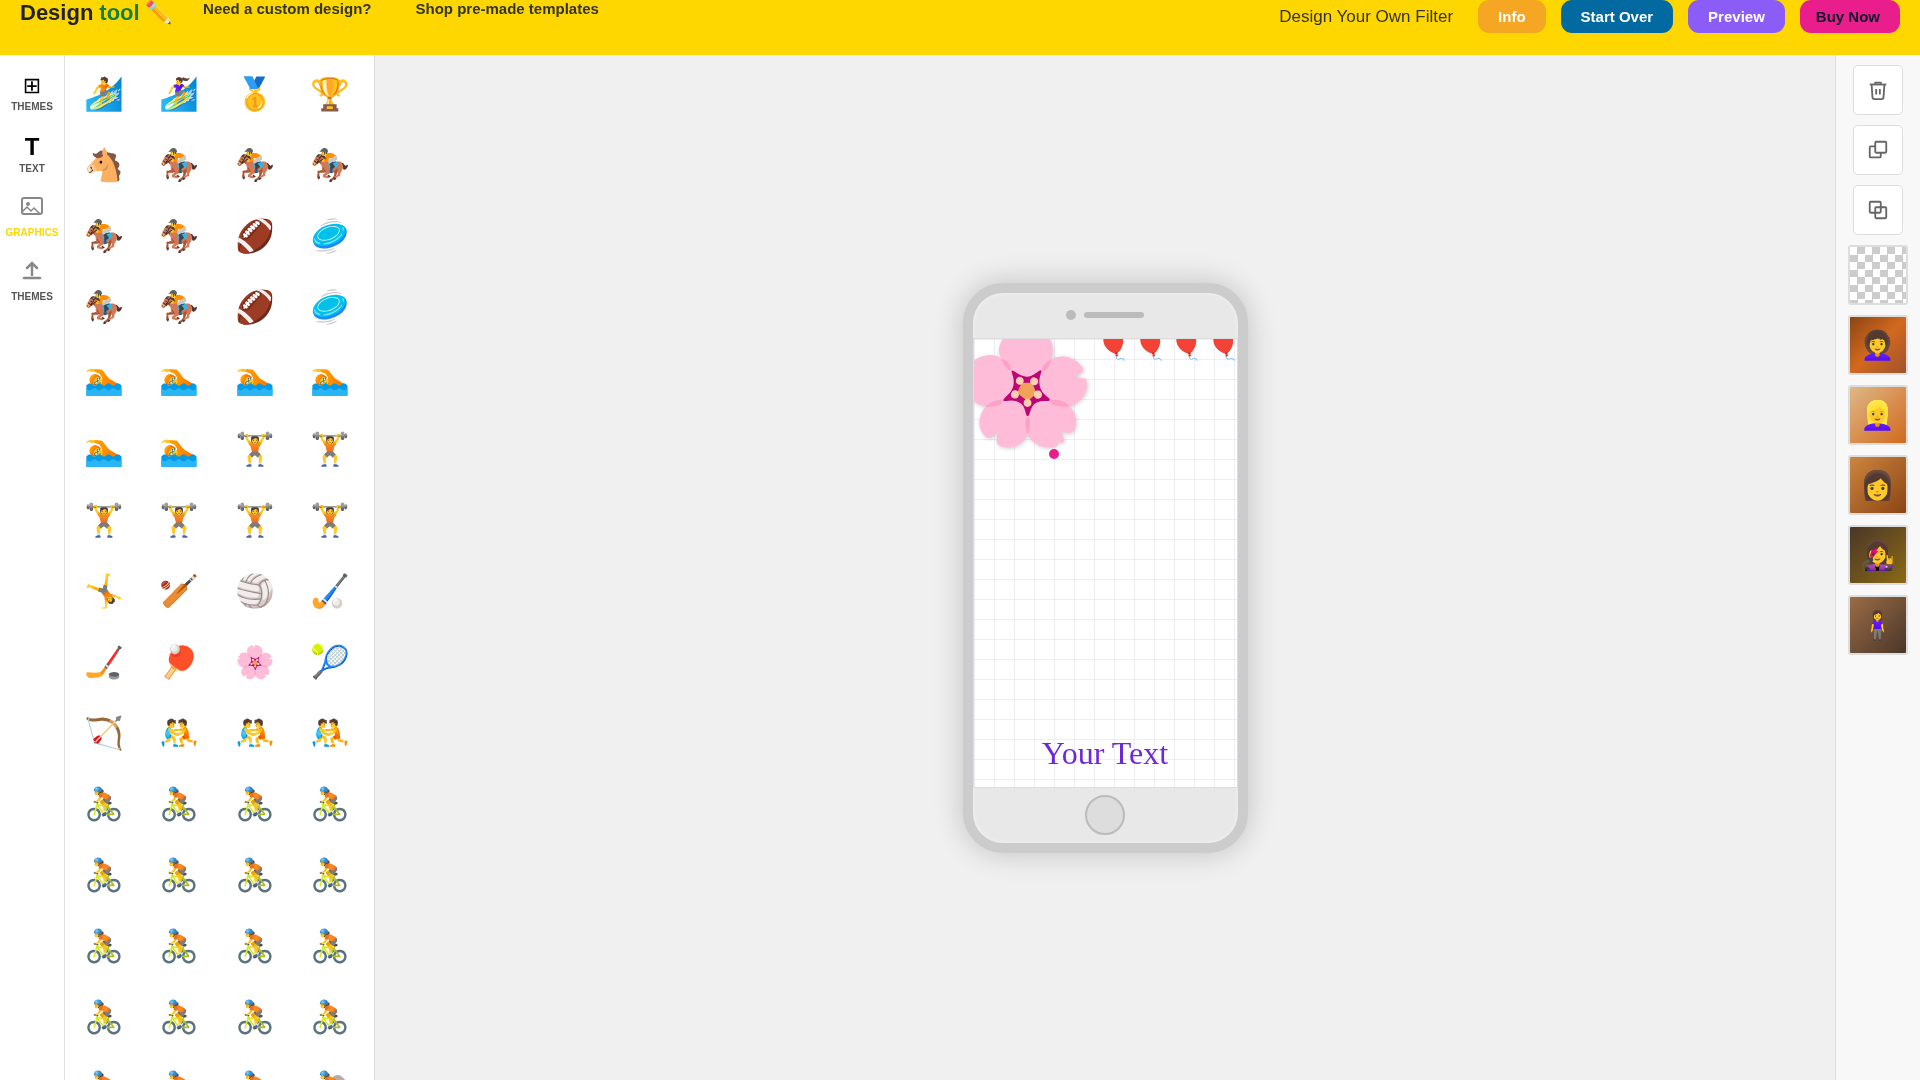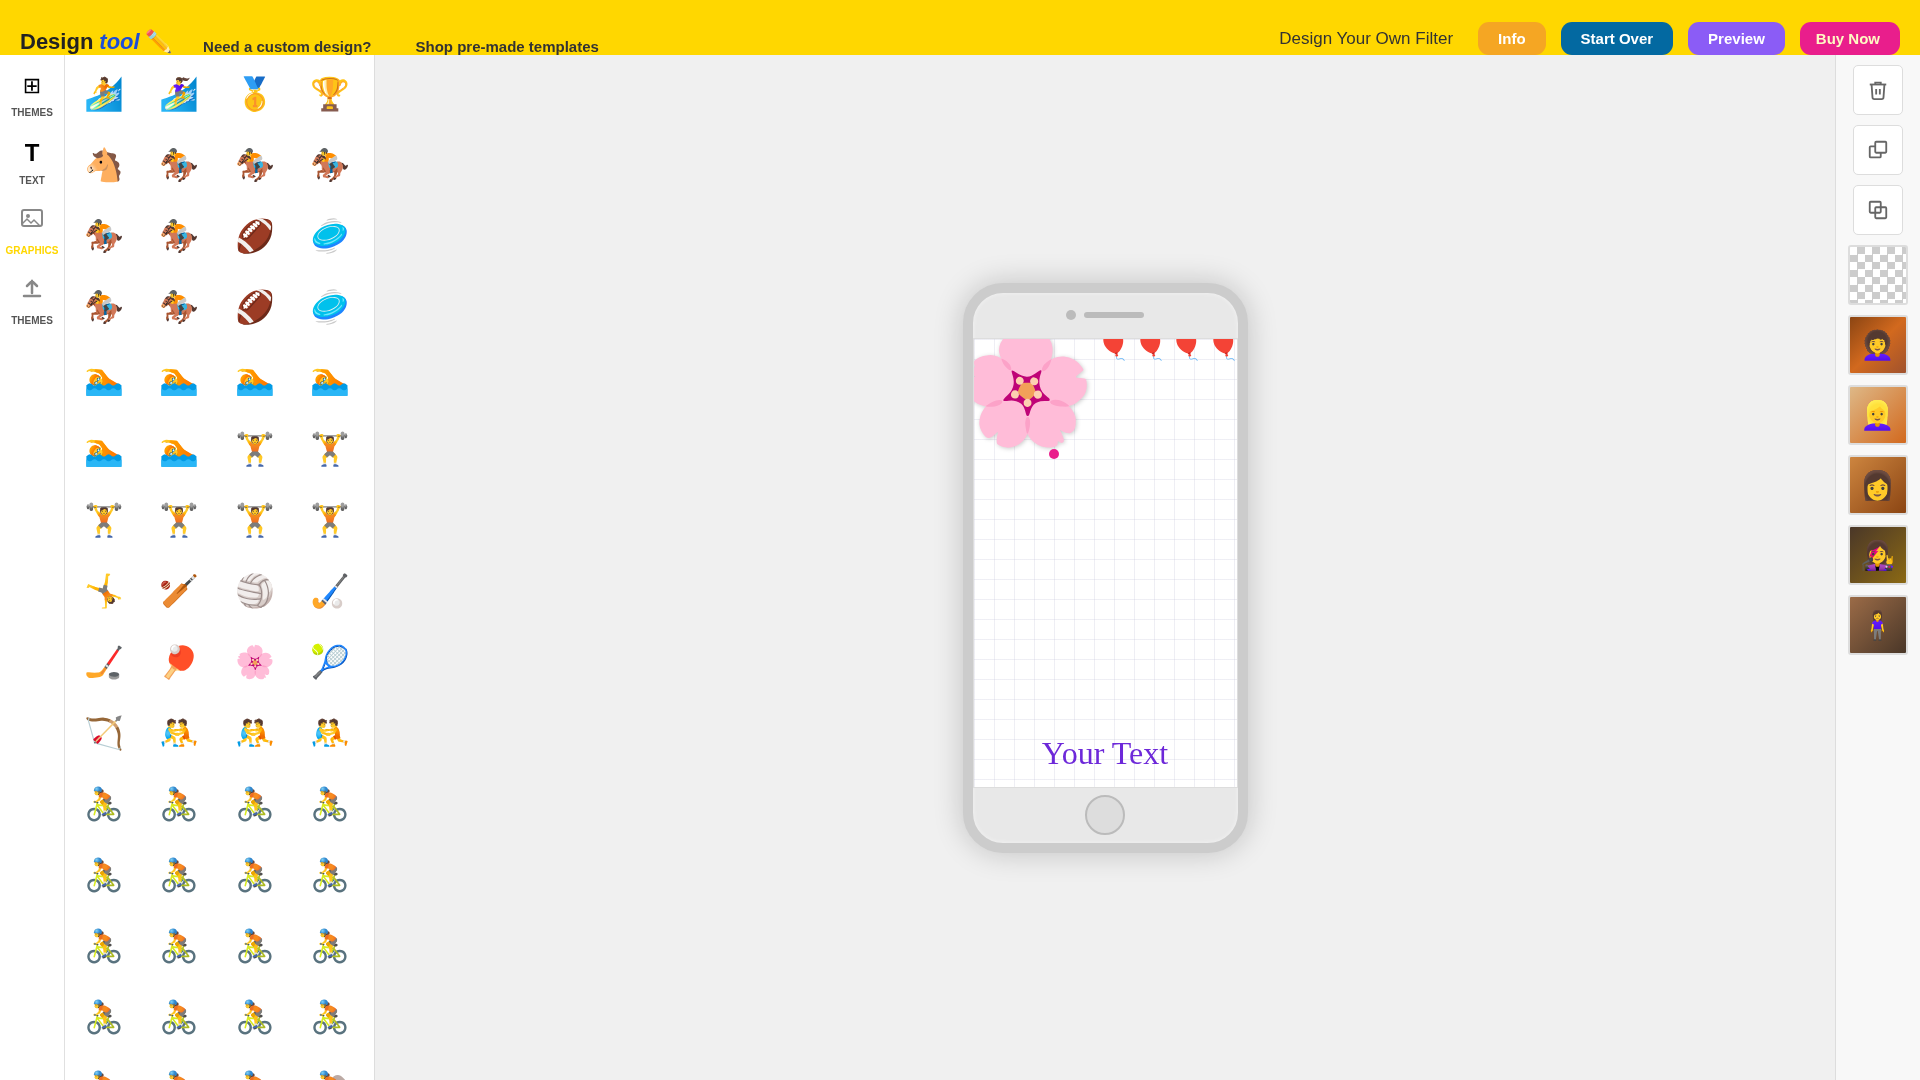--- a/index.html
+++ b/index.html
@@ -3,21 +3,21 @@
   <meta charset="utf-8">
   <style>
     * { box-sizing: border-box; margin: 0; padding: 0; }
     body { font-family: Arial, sans-serif; background: #fff; width: 1920px; height: 1080px; overflow: hidden; display: flex; flex-direction: column; }
 
     
     #header {
       background: #FFD700;
       height: 55px;
       display: flex;
-      align-items: flex-end;
+      align-items: flex-start;
       padding: 0 20px;
       gap: 30px;
       flex-shrink: 0;
     }
     #logo-area {
       display: flex;
       align-items: center;
       gap: 6px;
       font-weight: bold;
       font-size: 22px;
@@ -51,21 +51,21 @@
       padding: 8px 20px;
       border-radius: 11px;
       font-size: 15px;
       font-weight: bold;
       cursor: pointer;
       border: none;
     }
     #btn-info { background: #f5a623; color: #fff; }
     #btn-start-over { background: #0369a1; color: #fff; }
     #btn-preview { background: #8b5cf6; color: #fff; }
-    #btn-buy-now { background: #e91e8c; color: #fef9c3; padding-left: 16px; }
+    #btn-buy-now { background: #e91e8c; color: #0f172a; padding-left: 16px; }
 
     
     #main-body {
       display: flex;
       flex: 1;
       overflow: hidden;
     }
 
     
     #sidebar-icons {
@@ -83,21 +83,21 @@
       display: flex;
       flex-direction: column;
       align-items: center;
       padding: 8px 5px;
       cursor: pointer;
       width: 100%;
       justify-content: center;
       border-radius: 4px;
     }
     .sidebar-icon-item .icon-symbol { font-size: 22px; }
-    .sidebar-icon-item .icon-label { font-size: 10px; color: #555; font-weight: bold; margin-top: 8px; text-align: center; }
+    .sidebar-icon-item .icon-label { font-size: 10px; color: #555; font-weight: bold; margin-top: 2px; text-align: center; }
     #sidebar-icons .sidebar-icon-item.active { color: #FFD700; }
     #sidebar-icons .sidebar-icon-item.active .icon-label { color: #FFD700; }
 
     
     #graphics-panel {
       width: 310px;
       background: #fff;
       border-right: 1px solid #ddd;
       overflow-y: auto;
       flex-shrink: 0;
@@ -274,21 +274,21 @@
       width: 100%;
       height: 100%;
     }
   </style>
 </head>
 <body>
 
 <div id="header">
   <div id="logo-area">
     <span>Design</span>
-      <span style="color:#1d4ed8;font-style:italic;">tool</span>
+      <span style="color:#15803d;">tool</span>
     <span>✏️</span>
   </div>
   <div id="header-links">
     <a class="header-link">Need a custom design?</a>
     <a class="header-link">Shop pre-made templates</a>
   </div>
   <div id="header-right">
     <span id="header-tagline">Design Your Own Filter</span>
     <button class="header-btn" id="btn-info">Info</button>
     <button class="header-btn" id="btn-start-over">Start Over</button>

